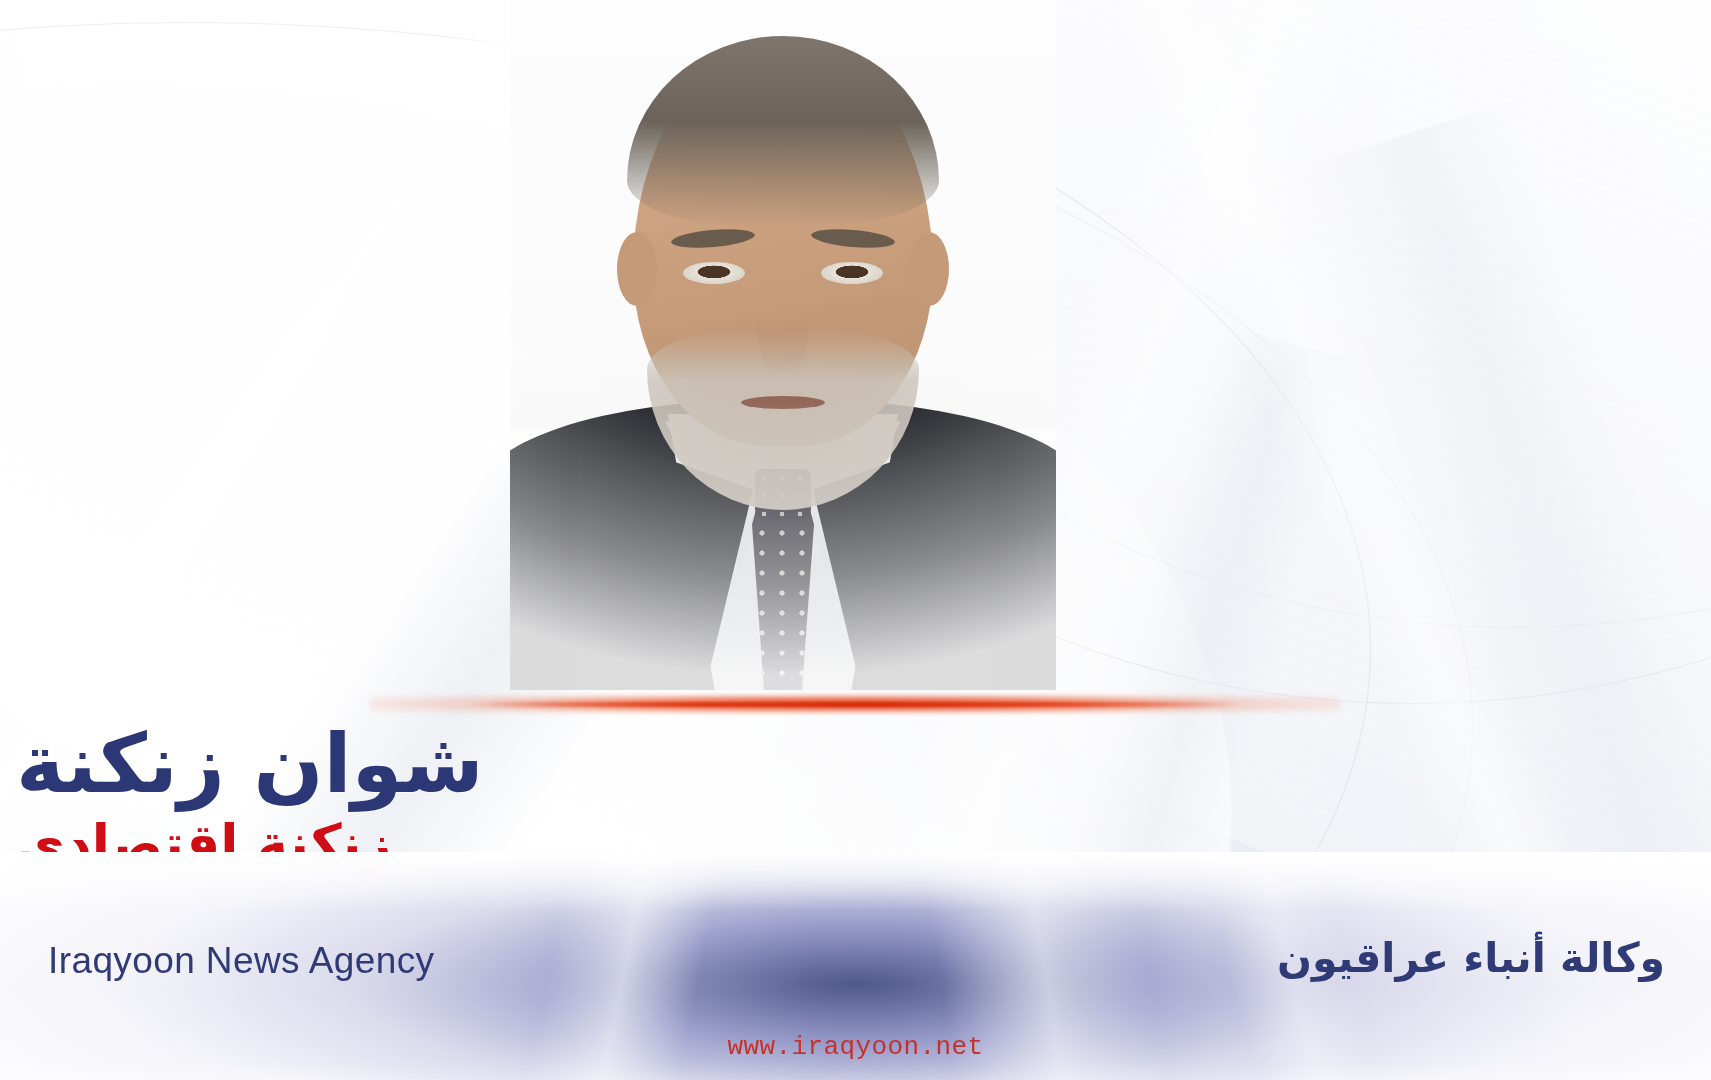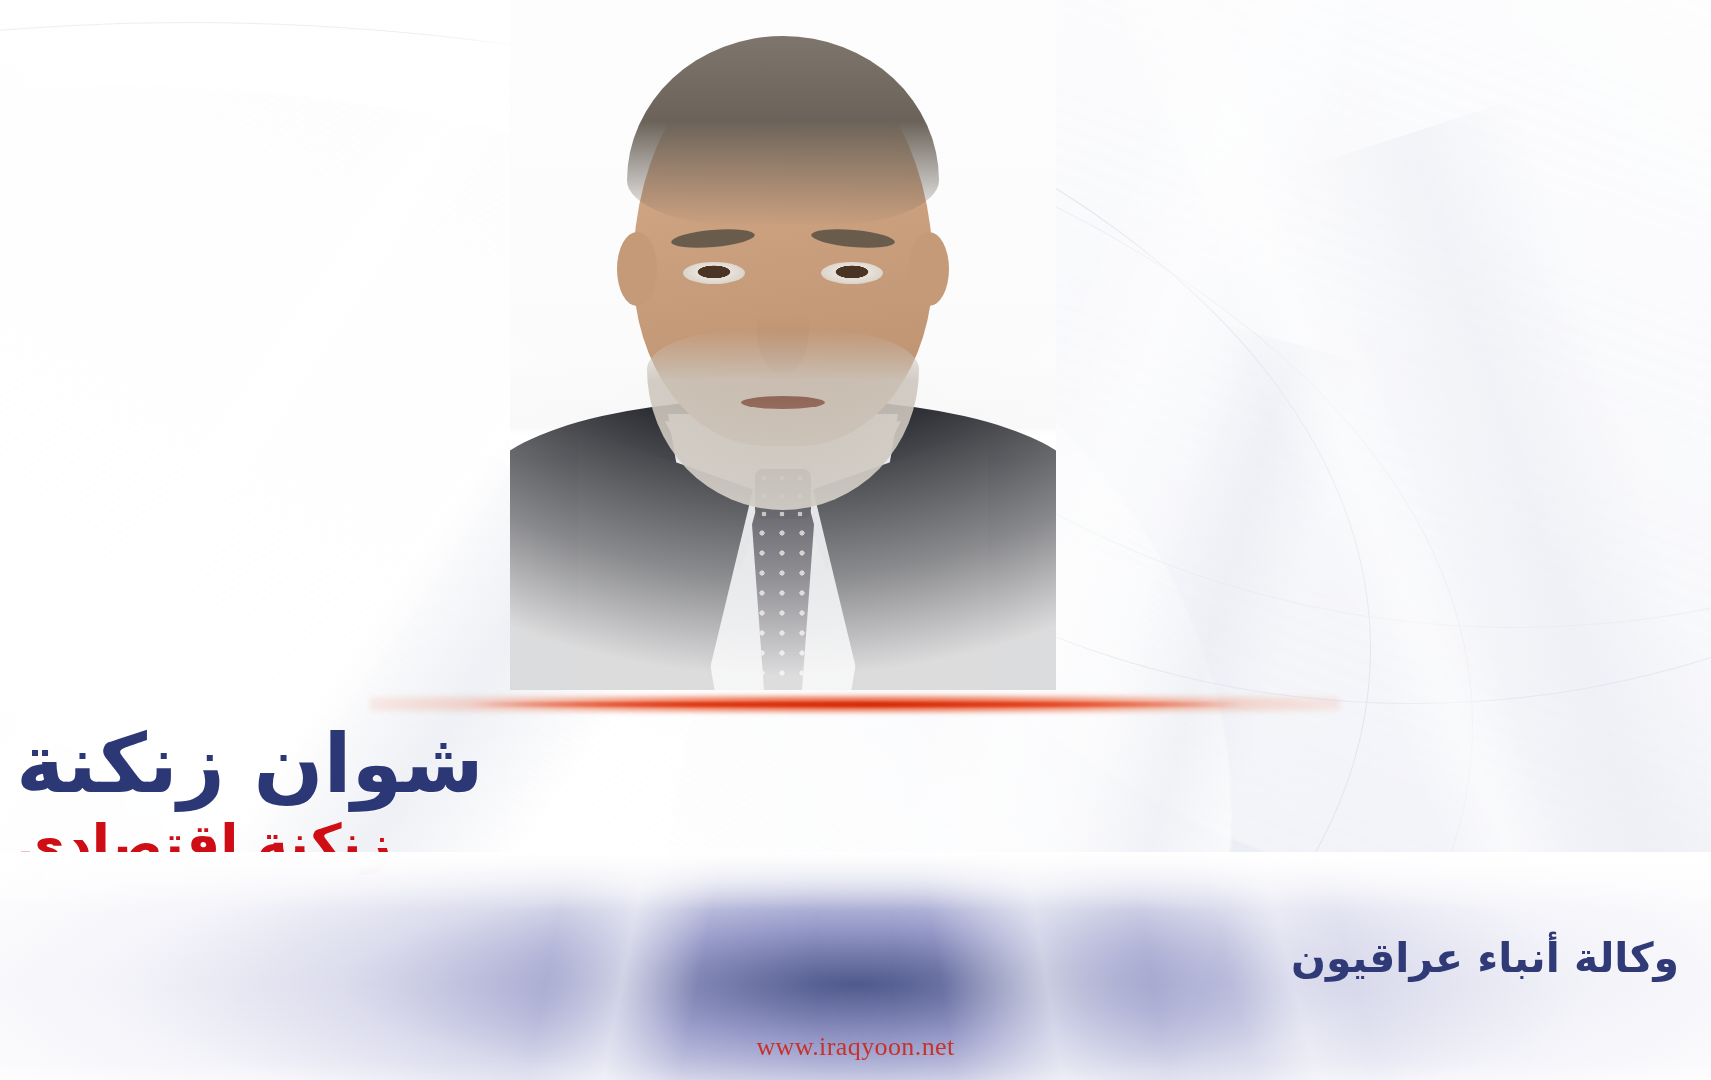--- a/index.html
+++ b/index.html
@@ -441,36 +441,36 @@
     top: 88px;
     font-family: "Liberation Sans", "DejaVu Sans", sans-serif;
     font-size: 37px;
     font-weight: 400;
     color: #2f3a77;
     letter-spacing: 0.4px;
     white-space: nowrap;
   }
   .brand-ar {
     position: absolute;
-    right: 32px;
+    right: 46px;
     top: 82px;
     direction: rtl;
     font-family: "DejaVu Sans", "Liberation Sans", sans-serif;
     font-size: 41px;
     font-weight: 700;
     color: #2f3a77;
     white-space: nowrap;
   }
   .site-url {
     position: absolute;
     left: 0;
     right: 0;
     bottom: 18px;
     text-align: center;
-    font-family: Liberation Serif, serif;
+    font-family: Liberation Mono, monospace;
     font-size: 26px;
     font-weight: 400;
     color: #c6322a;
     letter-spacing: 0.4px;
   }
 </style>
 </head>
 <body>
 
 <div class="card">
@@ -531,19 +531,20 @@
 
   <div class="footer">
     <div class="footer-glow"></div>
     <div class="footer-wedge-l"></div>
     <div class="footer-wedge-r"></div>
     <div class="footer-streak fs-1"></div>
     <div class="footer-streak fs-2"></div>
     <div class="footer-streak fs-3"></div>
     <div class="footer-top-fade"></div>
 
+    <div class="brand-en">Iraqyoon News Agency</div>
 
     <div class="brand-ar">وكالة أنباء عراقيون</div>
 
     <div class="site-url">www.iraqyoon.net</div>
   </div>
 
 </div>
 
 </body></html>

